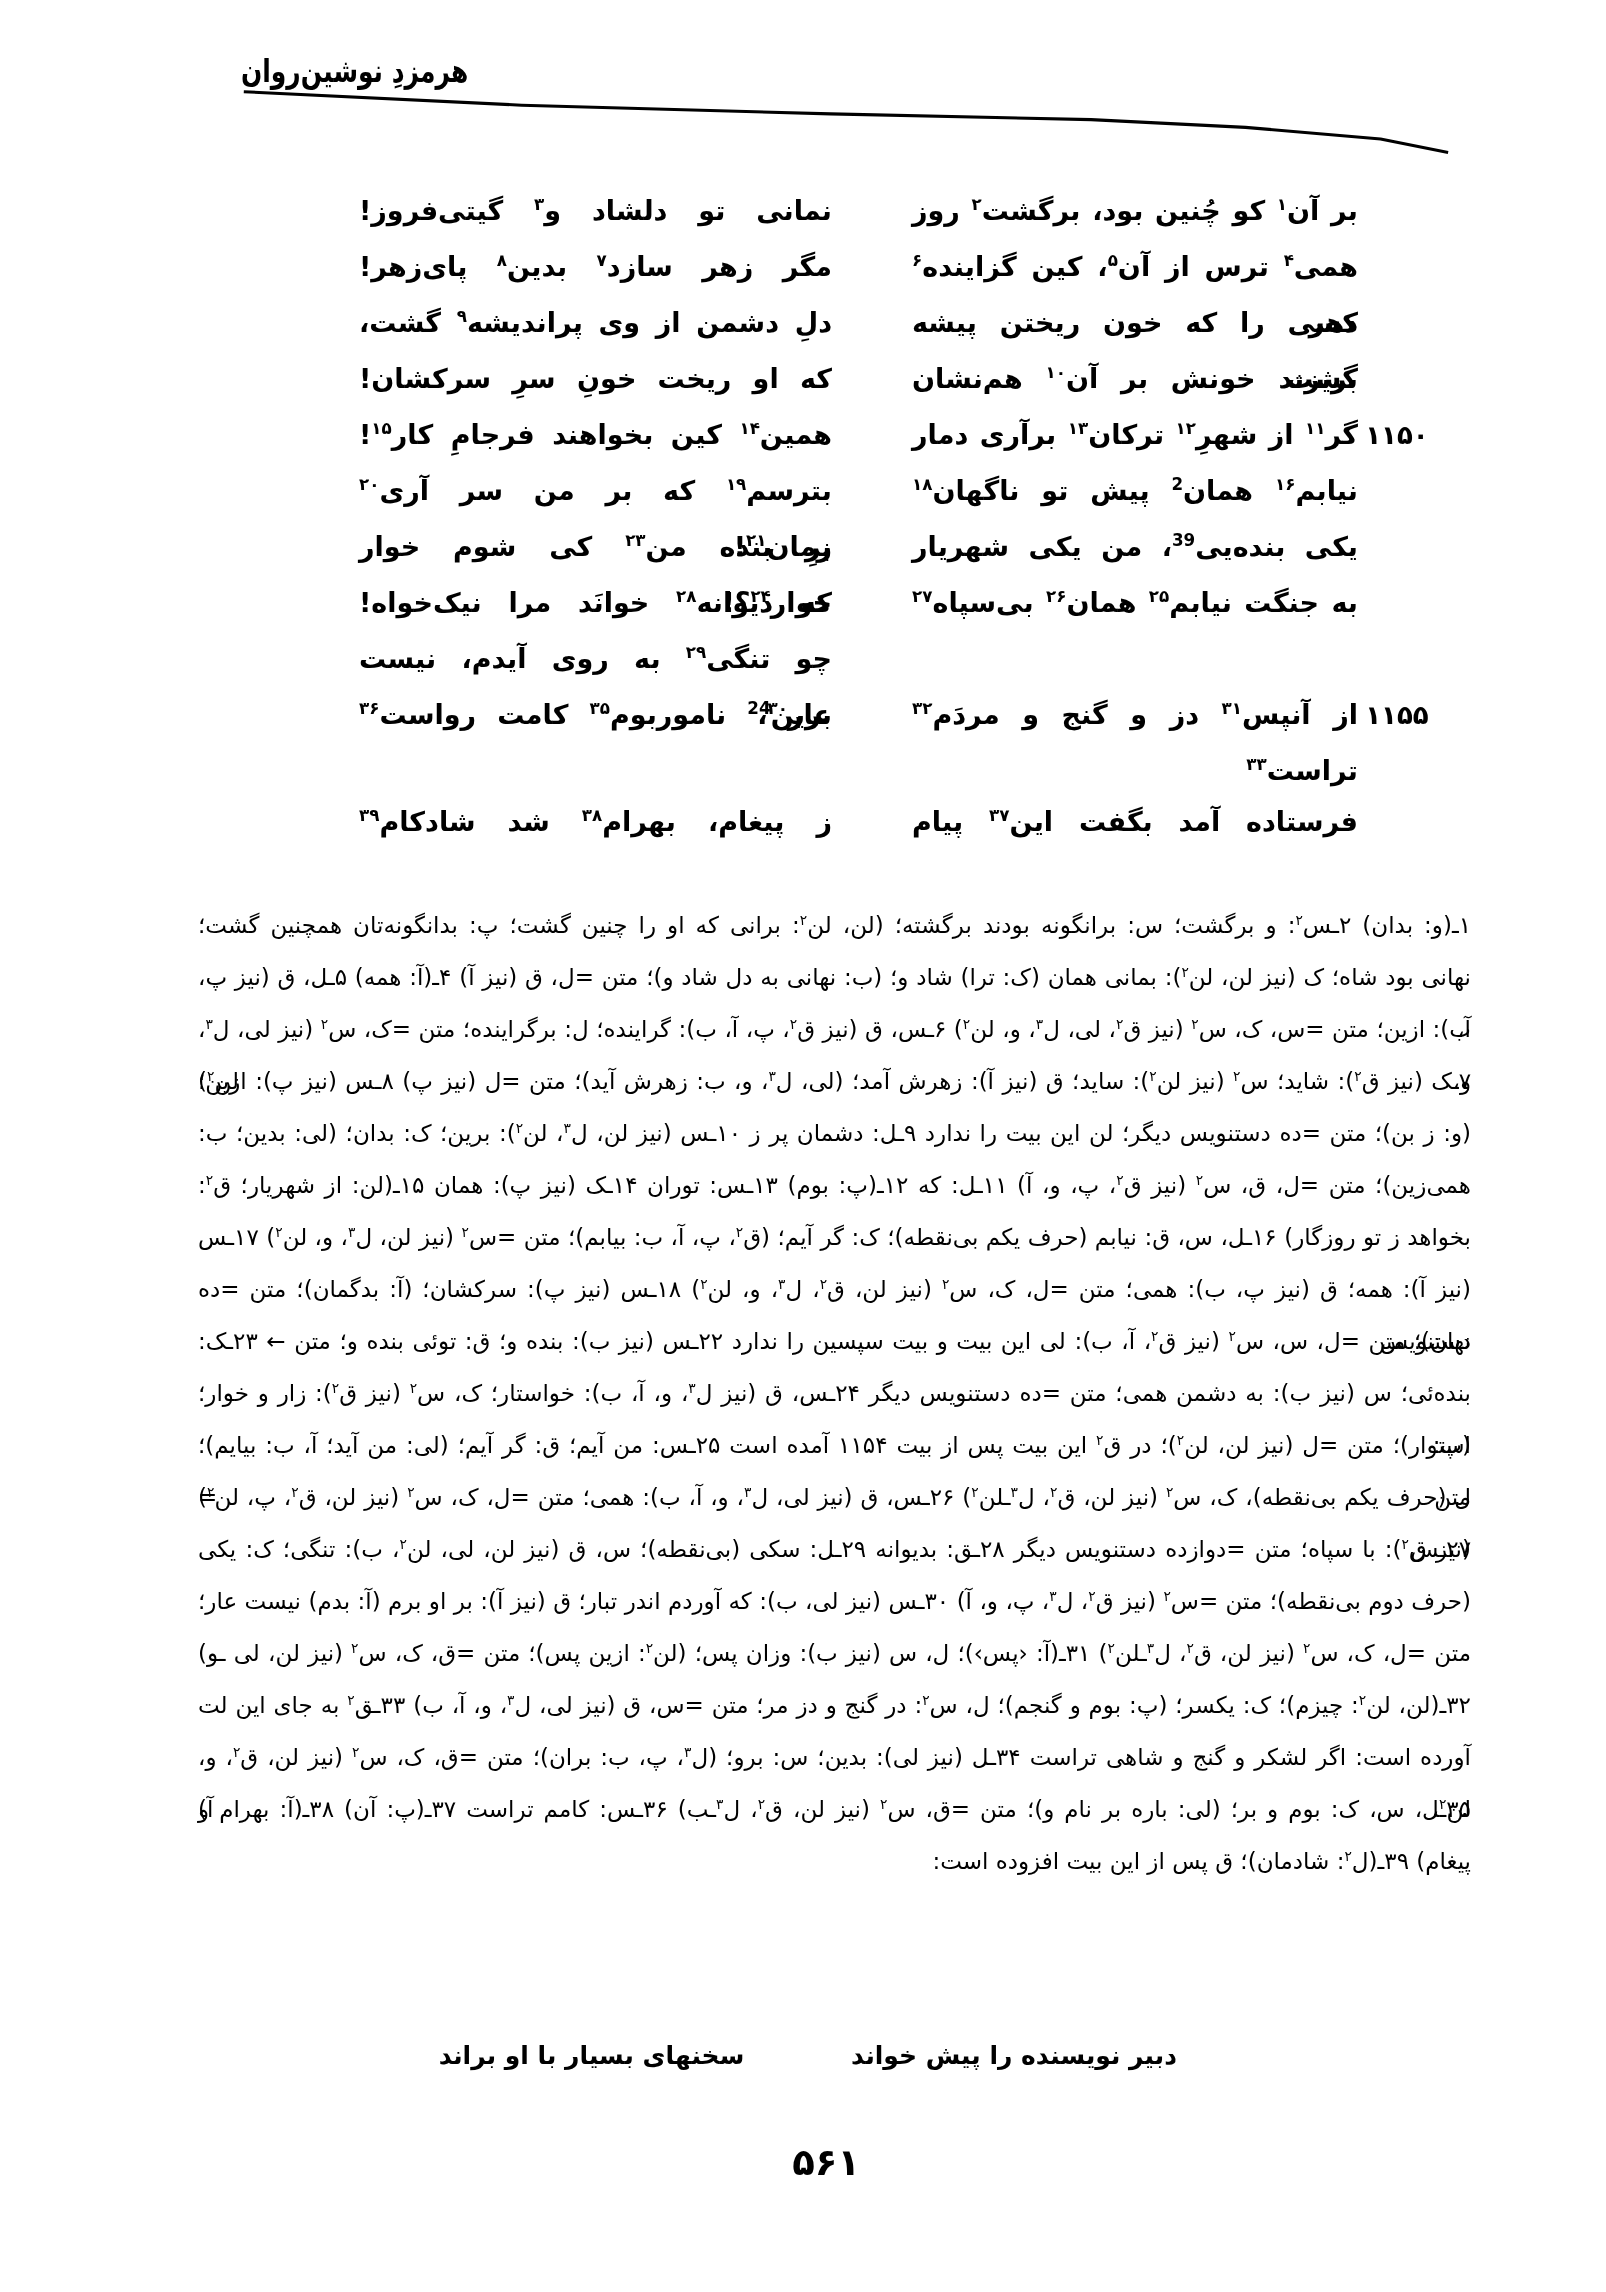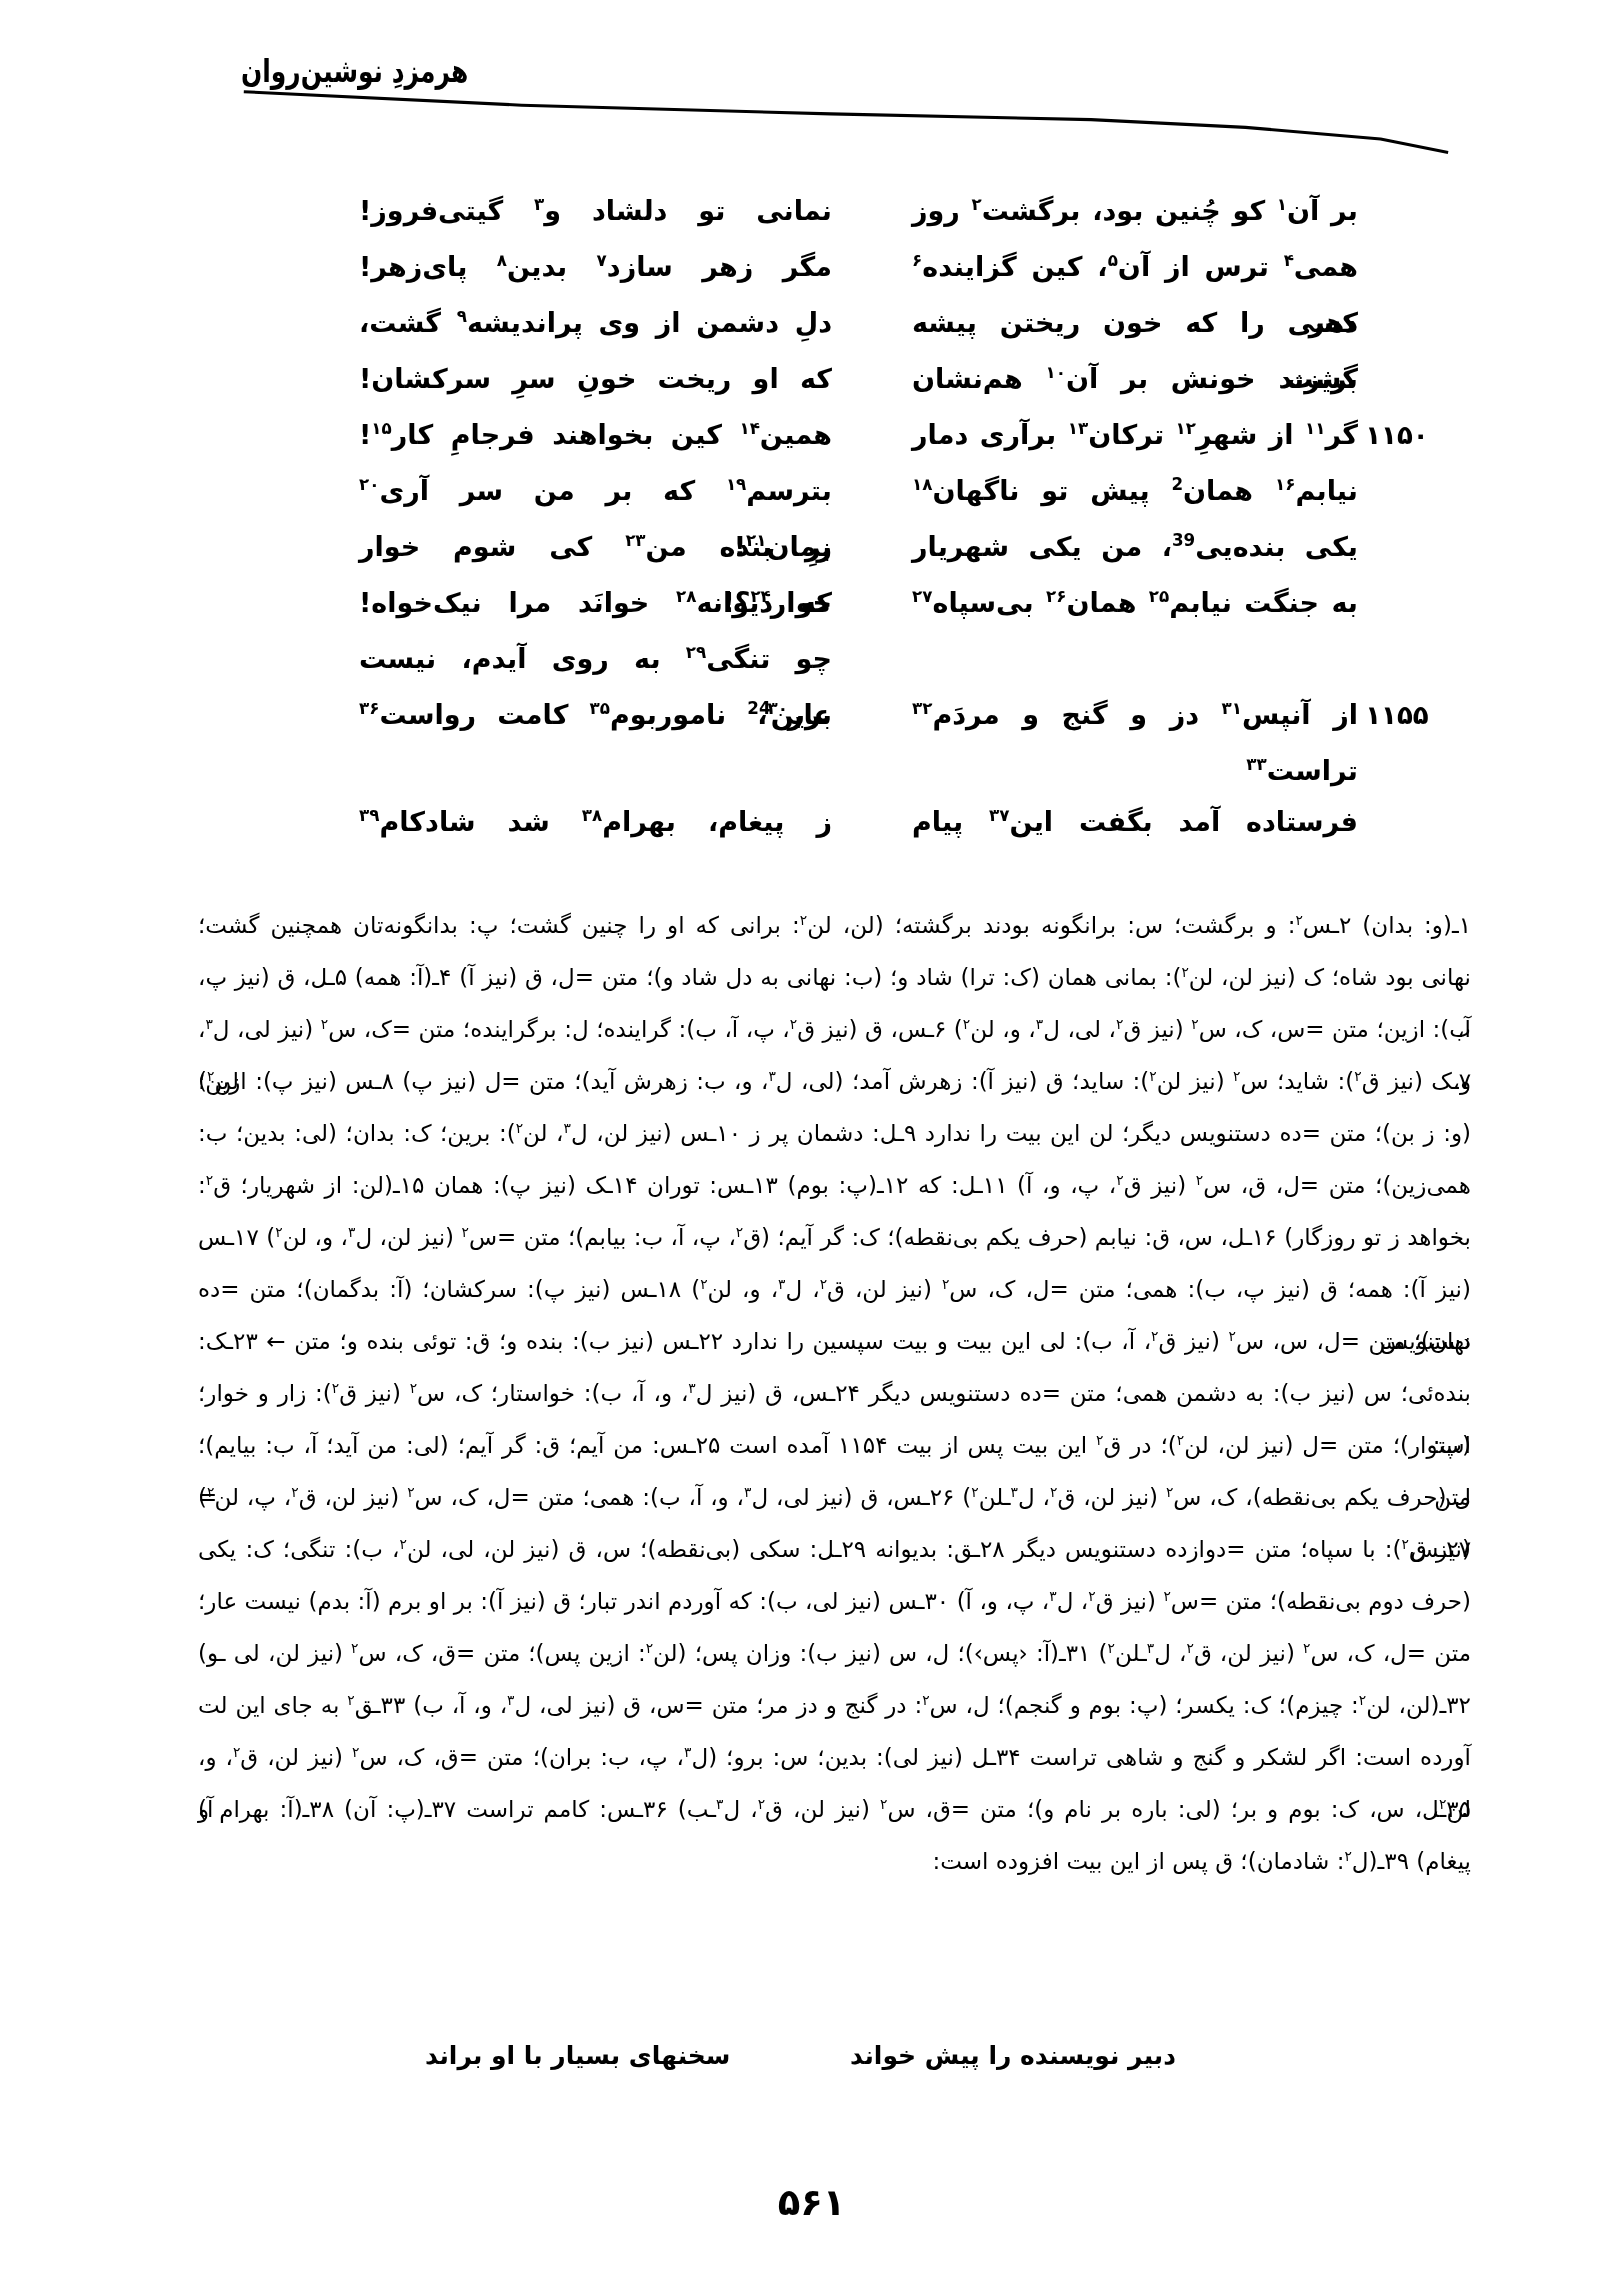--- a/index.html
+++ b/index.html
@@ -43,28 +43,28 @@
     height: 52px; line-height: 52px; font-size: 23px; font-weight: normal;
     direction: rtl; text-align: justify; text-align-last: justify;
   }
   .fn-line.last { text-align-last: start; }
   .fn-line sup { font-size: 0.6em; vertical-align: 0.55em; }
 
   .added-verse { left: 0; top: 2032px; width: 1607px; height: 48px; }
   .added-misra {
     position: absolute; top: 0; height: 48px; line-height: 48px;
     font-size: 25px; font-weight: bold; direction: rtl; white-space: nowrap;
-    text-align: left;
+    text-align: center;
   }
   .added-misra.first { left: 850px; width: 328px; }
   .added-misra.second { left: 425px; width: 333px; }
 
   .page-number {
     left: 763px; top: 2136px; width: 97px; height: 54px; line-height: 54px;
-    font-size: 37px; font-weight: bold; text-align: center; direction: rtl; margin-top: 40px;
+    font-size: 37px; font-weight: bold; direction: rtl;
   }
 </style>
 </head>
 <body>
 
 <div class="abs running-head">هرمزدِ نوشین‌روان</div>
 <svg class="abs rule-svg" viewBox="0 0 1664 200">
   <path d="M252,95 L540,109 L860,118 L1130,124 L1290,132 L1430,144 L1500,158" fill="none" stroke="#000" stroke-width="3.2" stroke-linejoin="round"></path>
 </svg>
 

